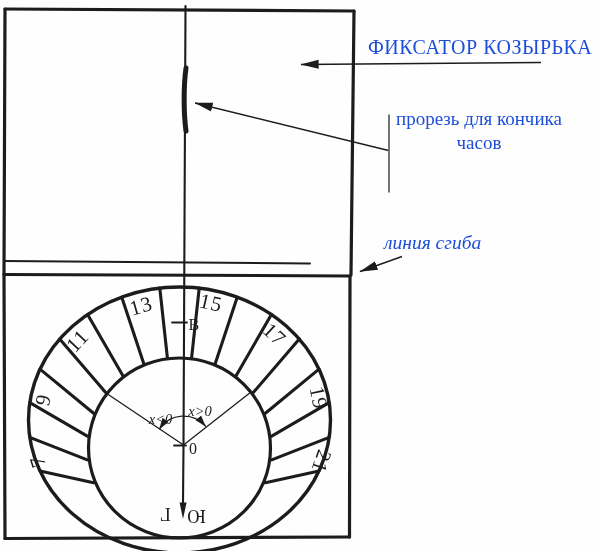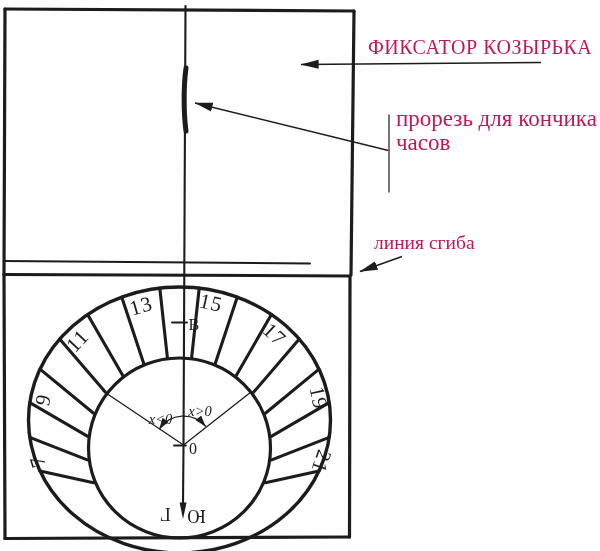--- a/index.html
+++ b/index.html
@@ -28,23 +28,23 @@
   }
   .dial-letter { font-family:"Liberation Serif", serif; font-size:16px; }
   .south-letter {
     font-family:"Liberation Serif", serif; font-size:18px;
     text-anchor:middle; dominant-baseline:central;
   }
   .angle-label {
     font-family:"Liberation Serif", serif; font-style:italic; font-size:14.5px;
     text-anchor:middle;
   }
-  .ann { position:absolute; color:#be185d; white-space:nowrap; }
+  .ann { position:absolute; color:#1d4ed8; white-space:nowrap; }
   .ann-caps { font-size:20px; letter-spacing:0.5px; }
-  .ann-note { font-size:23px; line-height:23.5px; }
+  .ann-note { font-size:19px; line-height:23.5px;text-align:center; }
   .ann-fold { font-size:19.5px; }
 </style>
 </head>
 <body>
 
 <div id="canvas">
 
   <svg id="art" width="600" height="551" viewBox="0 0 600 551">
     <defs>
       <marker id="ah" viewBox="0 0 13 8" refX="12.6" refY="4" markerWidth="13" markerHeight="8" orient="auto-start-reverse">
@@ -126,14 +126,14 @@
     <path class="leader" d="M402,256.5 L360,271.5" marker-end="url(#ah)"></path>
   </svg>
 
   <div class="ann ann-caps" style="left:368px; top:36px;">ФИКСАТОР КОЗЫРЬКА</div>
 
   <div class="ann ann-note" style="left:396px; top:107px;">
     <div>прорезь для кончика</div>
     <div>часов</div>
   </div>
 
-  <div class="ann ann-fold" style="left:374px; top:232px;">линия сгиба</div>
+  <div class="ann ann-fold" style="left:384px; top:232px;font-style:italic;">линия сгиба</div>
 </div>
 
 </body></html>

